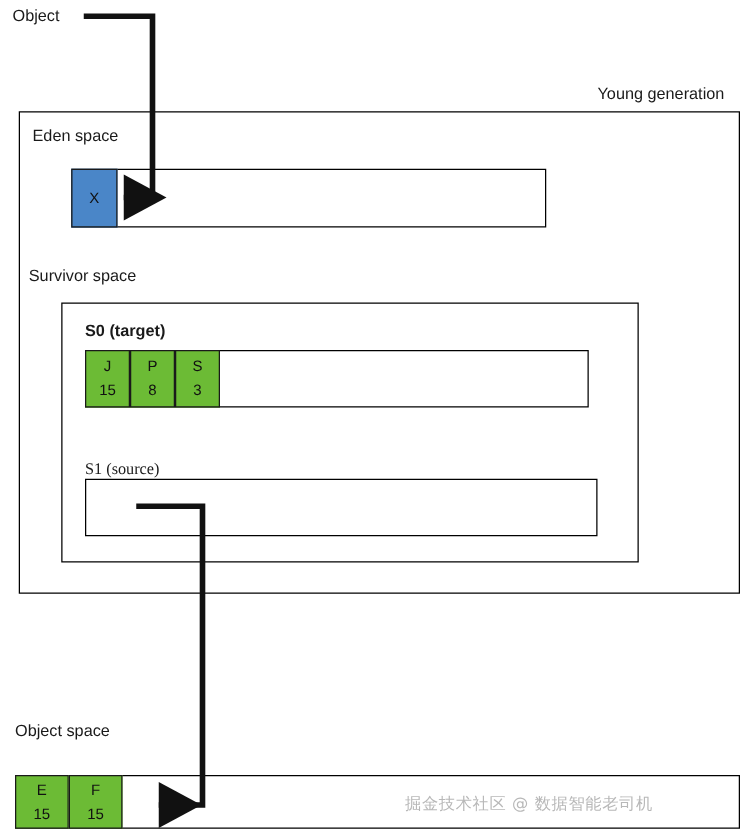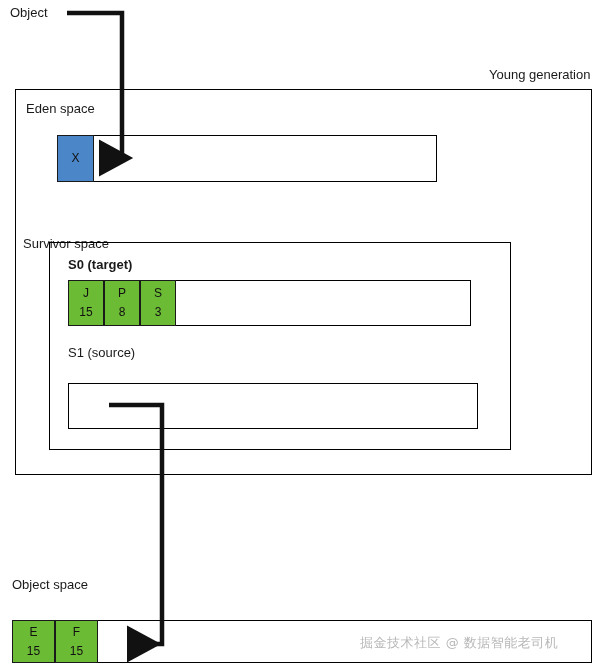--- a/index.html
+++ b/index.html
@@ -62,54 +62,54 @@
     letter-spacing: 0.5px;
   }
 </style>
 </head>
 <body>
 
 <div id="canvas">
 
   <div class="lbl" style="left:10px; top:6px;">Object</div>
 
-  <div class="lbl" style="left:489px; top:68px;">Young generation</div>
+  <div class="lbl" style="left:478px; top:68px;">Young generation</div>
 
   <div class="box" style="left:15px; top:89px; width:577px; height:386px;"></div>
 
   <div class="lbl" style="left:26px; top:102px;">Eden space</div>
 
   <div class="box" style="left:57px; top:135px; width:380px; height:47px;"></div>
 
   <div class="cell" style="left:57px; top:135px; width:37px; height:47px; background:#4a86c8;">
     <span class="t">X</span>
   </div>
 
-  <div class="lbl" style="left:23px; top:214px;margin-top:23px;">Survivor space</div>
+  <div class="lbl" style="left:23px; top:214px;">Survivor space</div>
 
   <div class="box" style="left:49px; top:242px; width:462px; height:208px;"></div>
 
   <div class="lbl" style="left:68px; top:258px;font-weight:bold;">S0 (target)</div>
 
   <div class="box" style="left:68px; top:280px; width:403px; height:46px;"></div>
 
   <div class="cell" style="left:68px; top:280px; width:36px; height:46px; background:#6cbb35;">
     <span class="t">J</span>
     <span class="t">15</span>
   </div>
   <div class="cell" style="left:104px; top:280px; width:36px; height:46px; background:#6cbb35;">
     <span class="t">P</span>
     <span class="t">8</span>
   </div>
   <div class="cell" style="left:140px; top:280px; width:36px; height:46px; background:#6cbb35;">
     <span class="t">S</span>
     <span class="t">3</span>
   </div>
 
-  <div class="lbl" style="left:68px; top:346px;">S1 (source)</div>
+  <div class="lbl" style="left:68px; top:368px;font-family:Liberation Serif, serif;">S1 (source)</div>
 
   <div class="box" style="left:68px; top:383px; width:410px; height:46px;"></div>
 
   <div class="lbl" style="left:12px; top:578px;">Object space</div>
 
   <div class="box" style="left:12px; top:620px; width:580px; height:43px;"></div>
 
   <div class="cell" style="left:12px; top:620px; width:43px; height:43px; background:#6cbb35;">
     <span class="t">E</span>
     <span class="t">15</span>
@@ -124,15 +124,15 @@
       <marker id="ah" markerWidth="9" markerHeight="9" refX="8" refY="4.5" orient="auto" markerUnits="strokeWidth">
         <path d="M8,0.4 L8,8.6 L0.4,4.5 Z" fill="#111111"></path>
       </marker>
     </defs>
 
     <path d="M67,13 L122,13 L122,158 L99,158" fill="none" stroke="#111111" stroke-width="4.5" stroke-linecap="butt" stroke-linejoin="miter" marker-end="url(#ah)"></path>
 
     <path d="M109,405 L162,405 L162,644 L127,644" fill="none" stroke="#111111" stroke-width="4.5" stroke-linecap="butt" stroke-linejoin="miter" marker-end="url(#ah)"></path>
   </svg>
 
-  <div class="wm" style="left:360px; top:634px;">掘金技术社区 @ 数据智能老司机</div>
+  <div class="wm" style="left:324px; top:634px;">掘金技术社区 @ 数据智能老司机</div>
 
 </div>
 
 </body></html>

